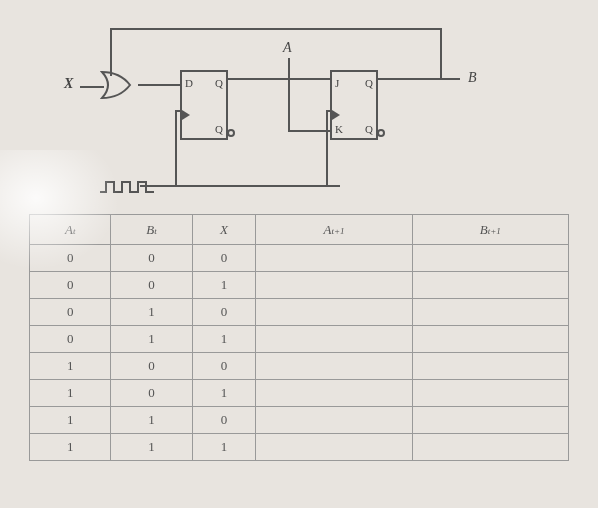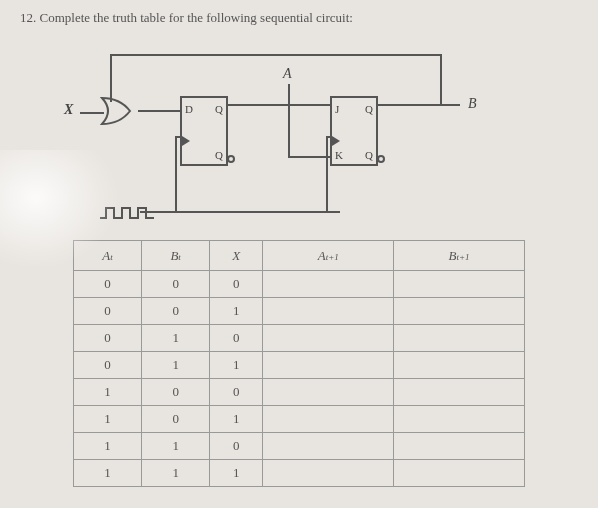--- a/index.html
+++ b/index.html
@@ -67,21 +67,21 @@
       border-radius: 50%;
       background: #e8e4df;
     }
     .lbl { position: absolute; font-size: 14px; color: #444; font-style: italic; }
     .clock {
       position: absolute;
       left: 20px; top: 168px;
     }
     table {
       border-collapse: collapse;
-      width: 452px;
+      width: 540px;
       margin: 12px auto;
     }
     th, td {
       border: 1px solid #999;
       text-align: center;
       font-size: 13px;
       padding: 5px 0;
       color: #555;
       font-family: Georgia, serif;
     }
@@ -90,21 +90,20 @@
       font-style: italic;
       height: 30px;
     }
     th .sub { font-size: 9px; font-style: italic; }
     td { height: 22px; }
   </style>
 </head>
 <body>
 
 <div class="page">
-  <div class="question">12. Complete the truth table for the following sequential circuit:</div>
 
   <div class="circuit">
 
     <span class="lbl" style="left:-16px; top:66px; font-weight:bold;">X</span>
 
     <div class="wire h" style="left:0; top:76px; width:24px;"></div>
 
     <svg class="gate-or" viewBox="0 0 40 30">
       <path d="M2 2 Q 14 15 2 28 Q 20 28 30 15 Q 20 2 2 2 Z" fill="#e8e4df" stroke="#555" stroke-width="2"></path>
     </svg>

